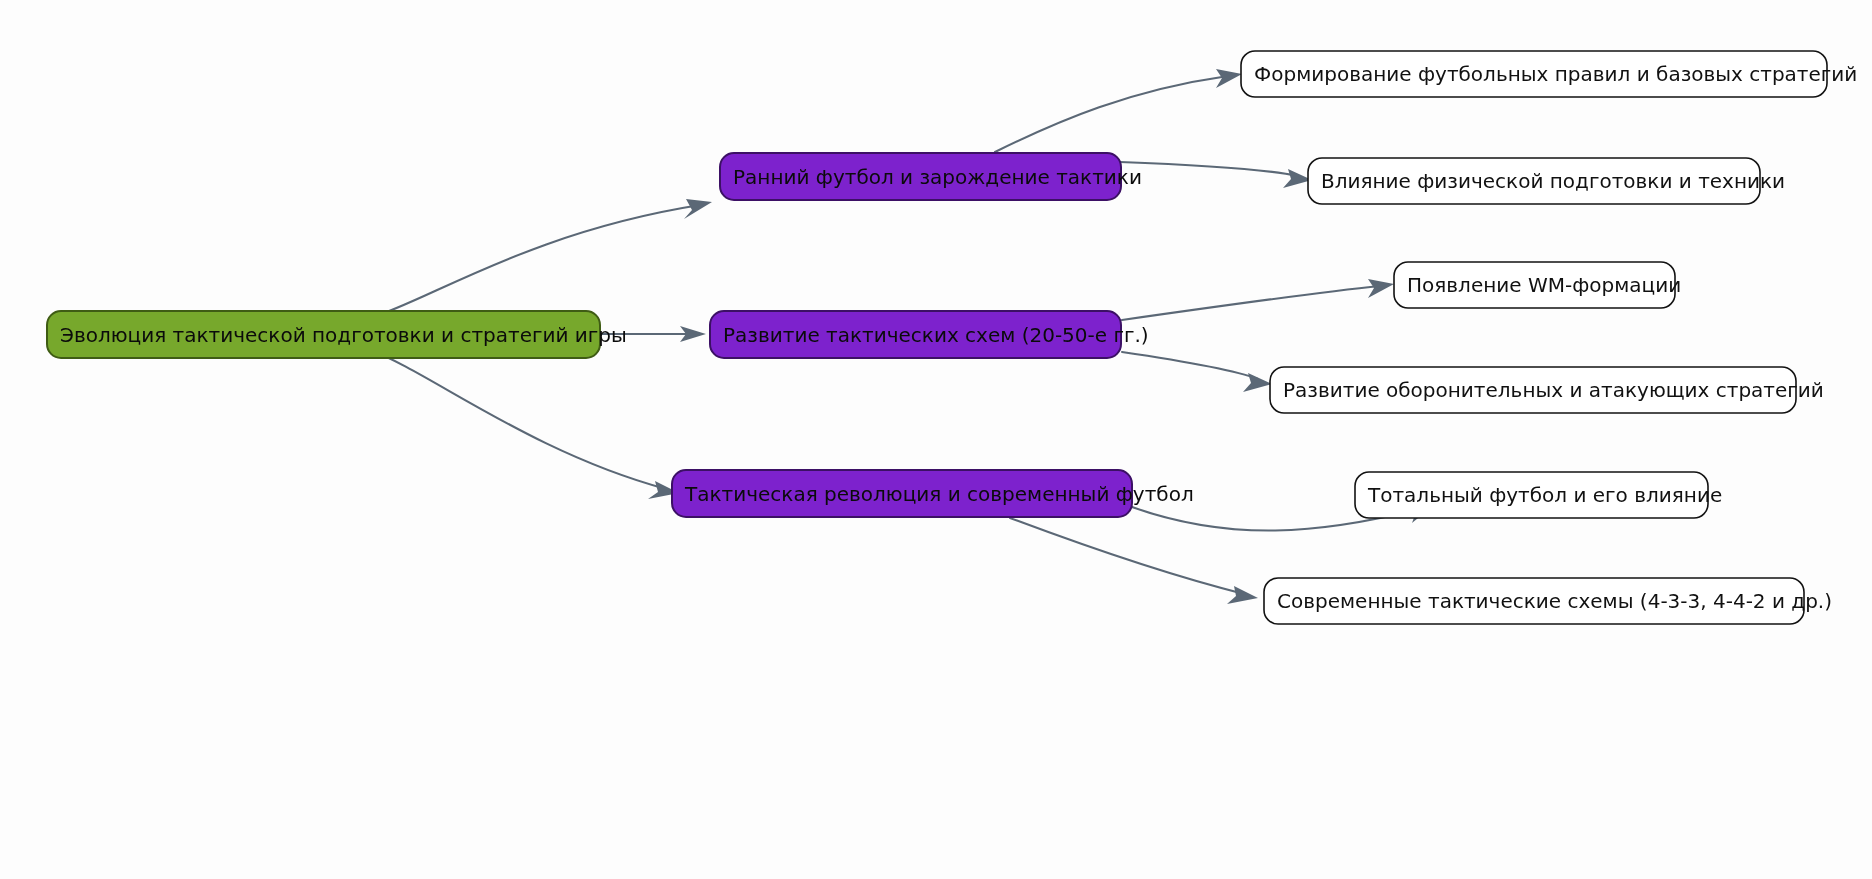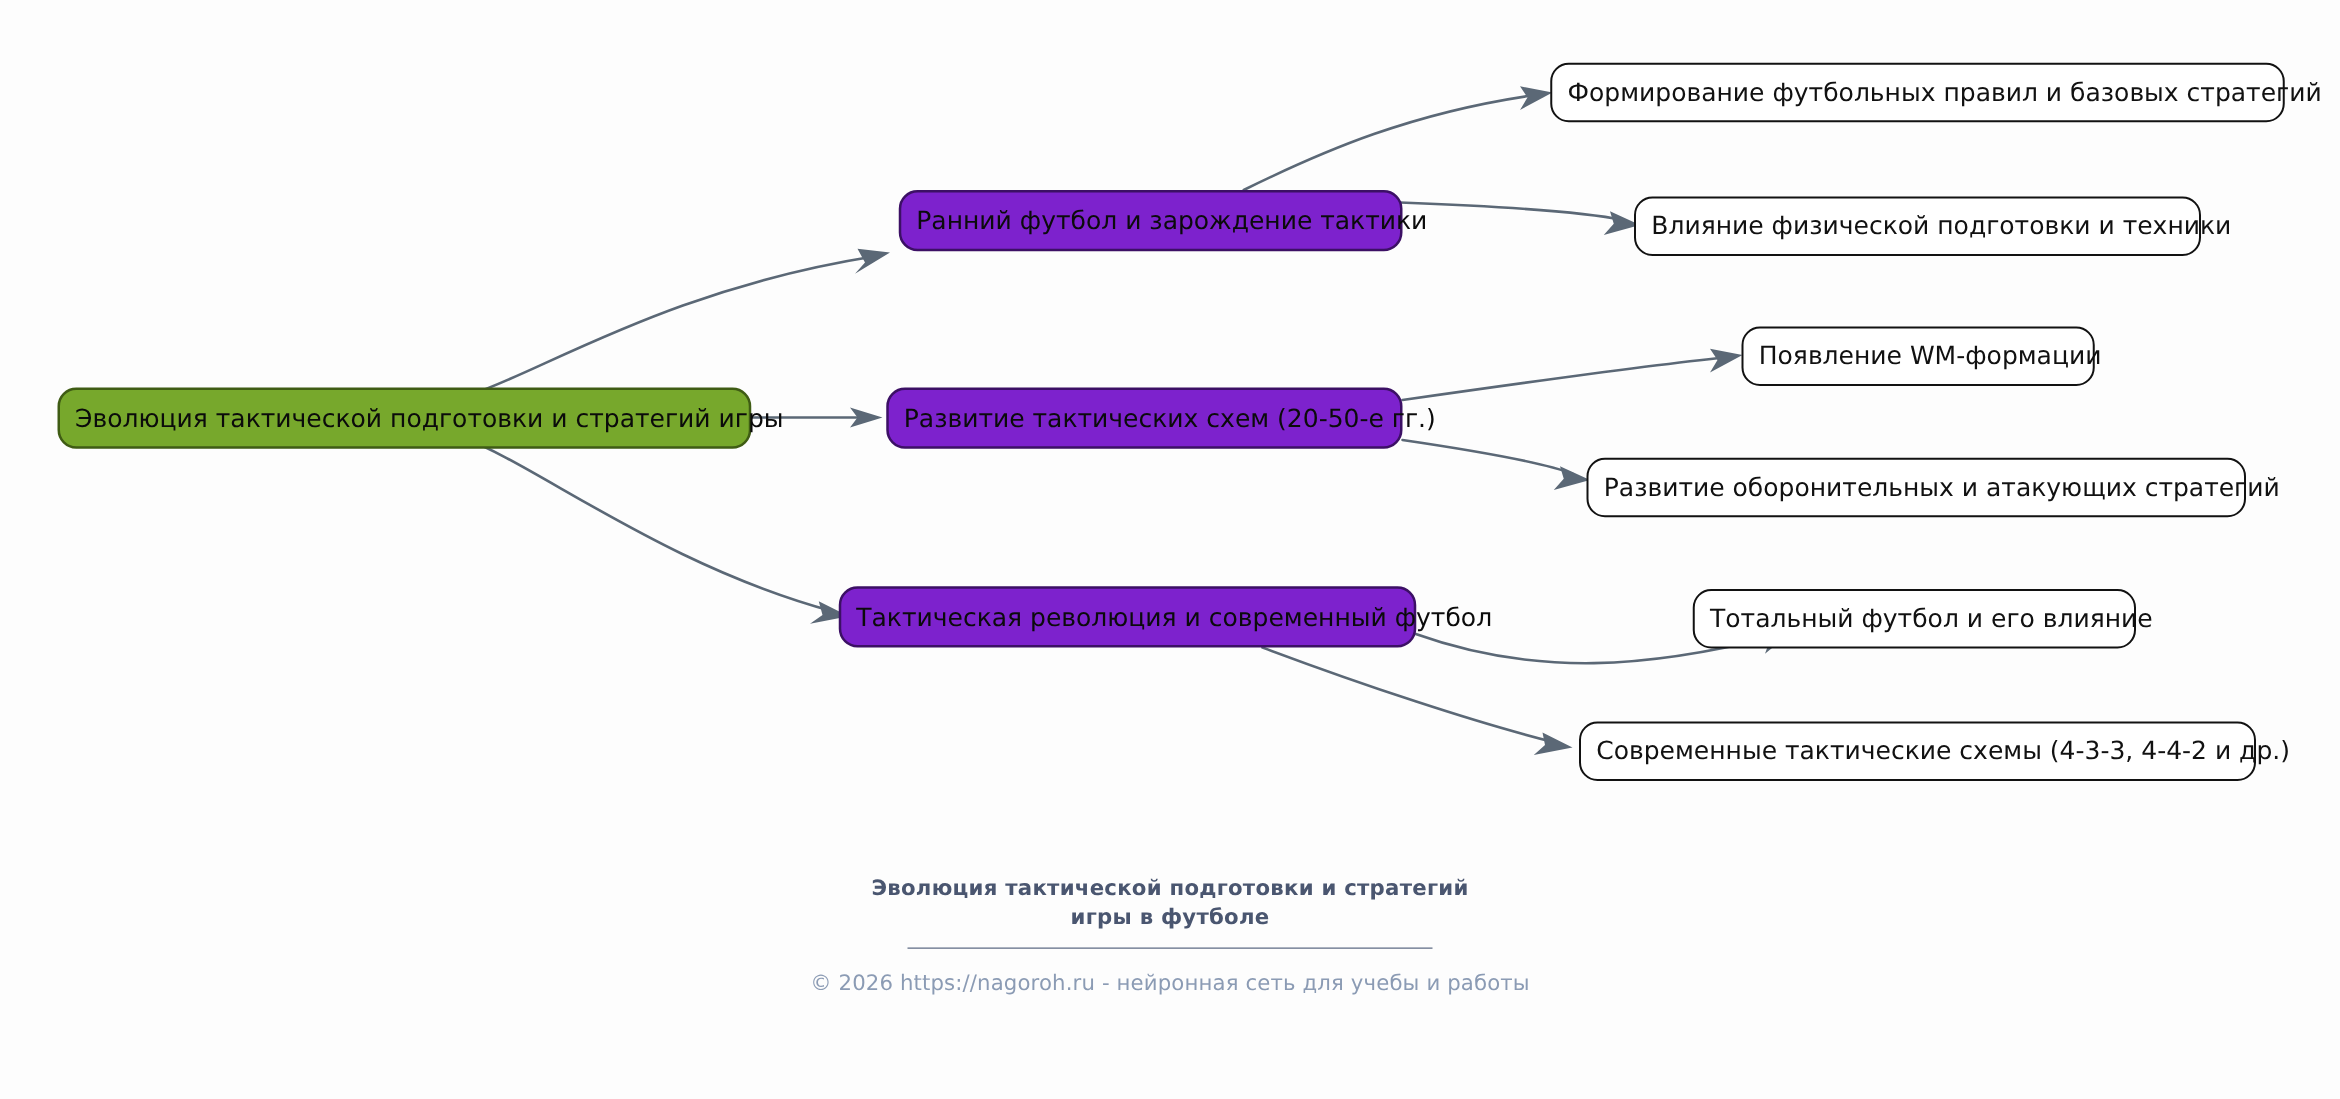--- a/index.html
+++ b/index.html
@@ -178,20 +178,14 @@
       <text class="node-label" x="1368" y="496">Тотальный футбол и его влияние</text>
     </g>
 
     <g>
       <rect class="node-shape leaf" x="1264" y="578" width="540" height="46" rx="14" ry="14"></rect>
       <text class="node-label" x="1277" y="602">Современные тактические схемы (4-3-3, 4-4-2 и др.)</text>
     </g>
 
   </svg>
 
-  <div class="footer-block">
-    <div class="footer-title">Эволюция тактической подготовки и стратегий
-игры в футболе</div>
-    <hr class="footer-rule">
-    <div class="footer-copy">© 2026 https://nagoroh.ru - нейронная сеть для учебы и работы</div>
-  </div>
 
 </div>
 
 </body></html>

